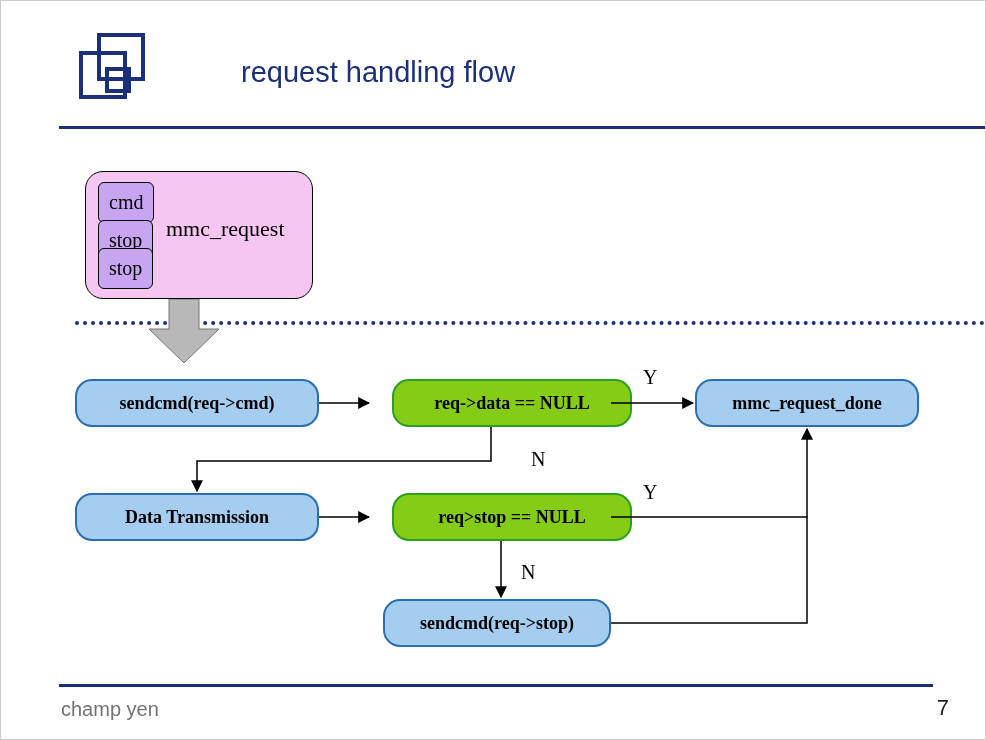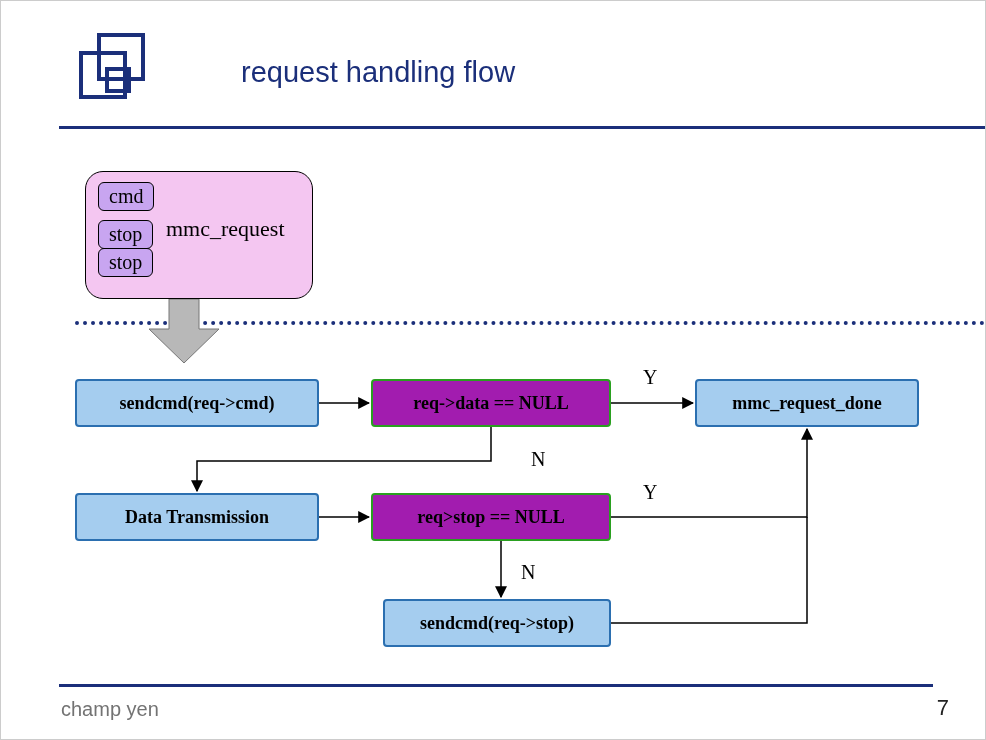--- a/index.html
+++ b/index.html
@@ -61,21 +61,21 @@
     left: 80px;
     font-size: 22px;
     font-family: Georgia, serif;
   }
   .tag {
     position: absolute;
     left: 12px;
     background: #c8a5f0;
     border: 1px solid #000;
     border-radius: 6px;
-    padding: 2px 10px;
+    padding: 8px 10px;
     font-size: 20px;
     font-family: Georgia, serif;
   }
   .tag.cmd  { top: 10px; }
   .tag.data { top: 48px; }
   .tag.stop { top: 76px; }
   
   .dotted {
     position: absolute;
     top: 320px;
@@ -89,37 +89,38 @@
     top: 298px;
     left: 148px;
     width: 70px;
     height: 64px;
   }
   .down-arrow svg { display:block; }
   
   .node {
     position: absolute;
     border: 2px solid;
-    border-radius: 4px;
+    border-radius: 17px;
     font-family: Georgia, serif;
     font-weight: bold;
     font-size: 18px;
     display: flex;
     align-items: center;
     justify-content: center;
     padding: 0 10px;
     white-space: nowrap;
   }
   .blue {
     background: #a5cdef;
     border-color: #2b6fb0;
   }
   .green {
-    background: #a21caf;
+    background: #84cc16;
     border-color: #2aa020;
+    margin-left: 21px;
   }
   
   #n-sendcmd   { top: 378px; left: 74px;  width: 244px; height: 48px; }
   #n-reqdata   { top: 378px; left: 370px; width: 240px; height: 48px; }
   #n-done      { top: 378px; left: 694px; width: 224px; height: 48px; }
   #n-datax     { top: 492px; left: 74px;  width: 244px; height: 48px; }
   #n-reqstop   { top: 492px; left: 370px; width: 240px; height: 48px; }
   #n-sendstop  { top: 598px; left: 382px; width: 228px; height: 48px; }
   
   .arrows {

